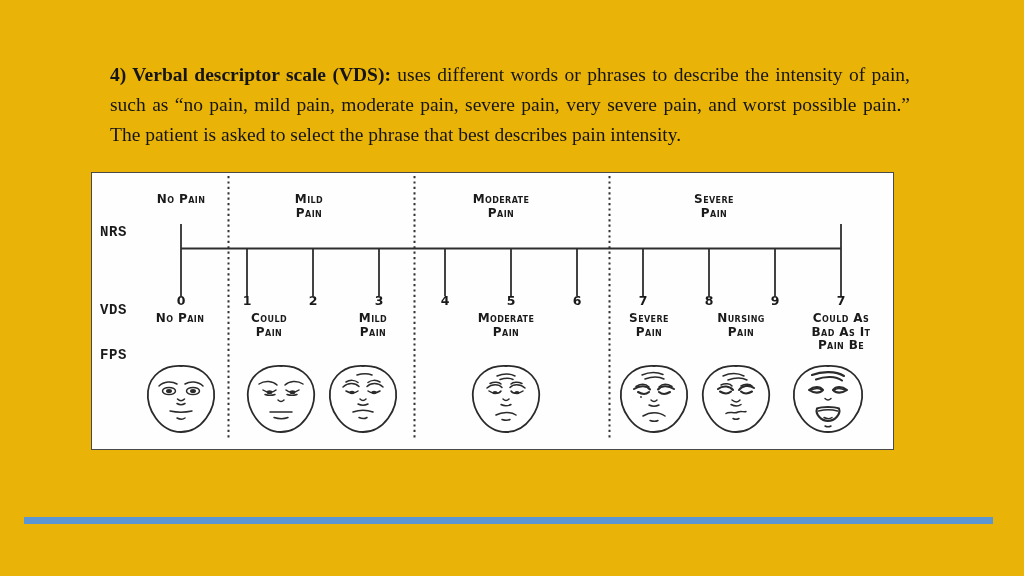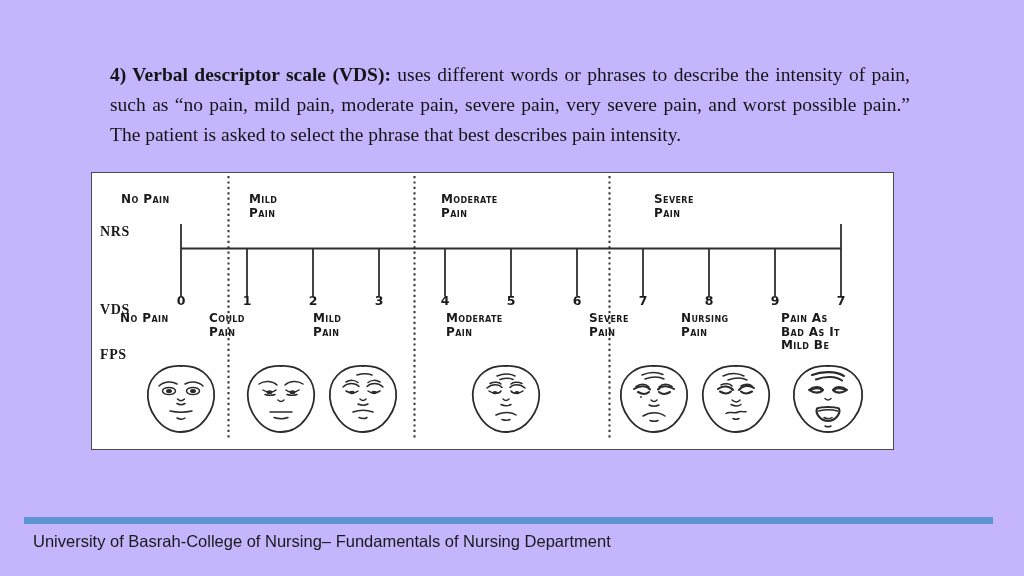--- a/index.html
+++ b/index.html
@@ -1,34 +1,34 @@
 <!DOCTYPE html>
 <html><head>
 <meta charset="utf-8">
 <style>
   html,body{margin:0;padding:0;background:#ffffff;}
-  .slide{position:relative;width:1024px;height:576px;background:#c4b5fd;overflow:hidden;
+  .slide{position:relative;width:1024px;height:576px;background:#eab308;overflow:hidden;
          font-family:"Liberation Sans",sans-serif;}
   
   .intro{position:absolute;left:110px;top:60px;width:800px;margin:0;
          font-family:"Liberation Serif",serif;font-size:19.5px;line-height:30px;
          color:#151515;text-align:justify;}
   .intro b{font-weight:700;}
   
   .figure{position:absolute;left:91px;top:172px;width:801px;height:276px;
           border:1px solid #4a4a4a;background:#fffefe;}
   .figure svg{position:absolute;left:0;top:0;}
-  .lbl{position:absolute;text-align:left;
+  .lbl{position:absolute;text-align:center;
        font-family:"DejaVu Sans",sans-serif;font-weight:700;font-variant:small-caps;
        font-size:12px;line-height:13.5px;color:#1a1a1a;letter-spacing:.4px;width:120px;}
   .num{position:absolute;width:30px;text-align:center;
        font-family:"DejaVu Sans",sans-serif;font-weight:700;
        font-size:12.5px;line-height:14px;color:#1a1a1a;}
   .rowlbl{position:absolute;left:8px;
-       font-family:Liberation Serif, serif;font-weight:700;
+       font-family:Liberation Mono, monospace;font-weight:700;
        font-size:14px;color:#1a1a1a;letter-spacing:.6px;}
   
   .face path,.face ellipse,.face circle{stroke:#2b2b2b;fill:none;stroke-width:1.5;
        stroke-linecap:round;stroke-linejoin:round;}
   .face .outline{fill:#ffffff;stroke-width:1.8;}
   .face .filled{fill:#2b2b2b;stroke:none;}
   .face .white{fill:#ffffff;}
   .face .thick{stroke-width:2.1;}
   
   .accent-bar{position:absolute;left:24px;top:517px;width:969px;height:7px;}
@@ -229,22 +229,21 @@
     </div>
     <div class="lbl" style="left:497px;top:139px">
       <div>Severe</div>
       <div>Pain</div>
     </div>
     <div class="lbl" style="left:589px;top:139px">
       <div>Nursing</div>
       <div>Pain</div>
     </div>
     <div class="lbl" style="left:689px;top:139px">
-      <div>Pain As</div>
+      <div>Could As</div>
       <div>Bad As It</div>
-      <div>Mild Be</div>
+      <div>Pain Be</div>
     </div>
   </div>
 
   <div class="accent-bar" style="background:#5b96d2"></div>
-  <div class="footer-text">University of Basrah-College of Nursing– Fundamentals of Nursing Department</div>
 
 </div>
 
 </body></html>

